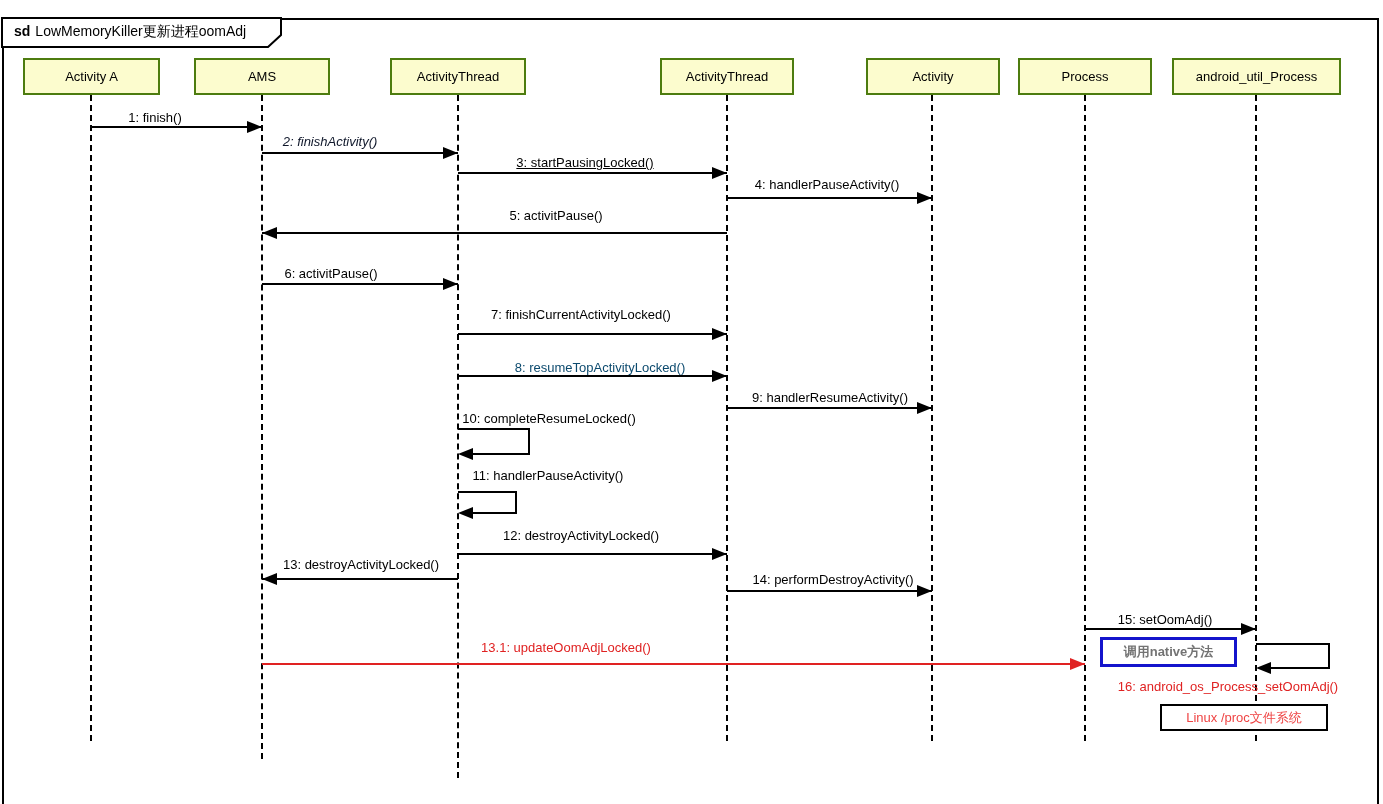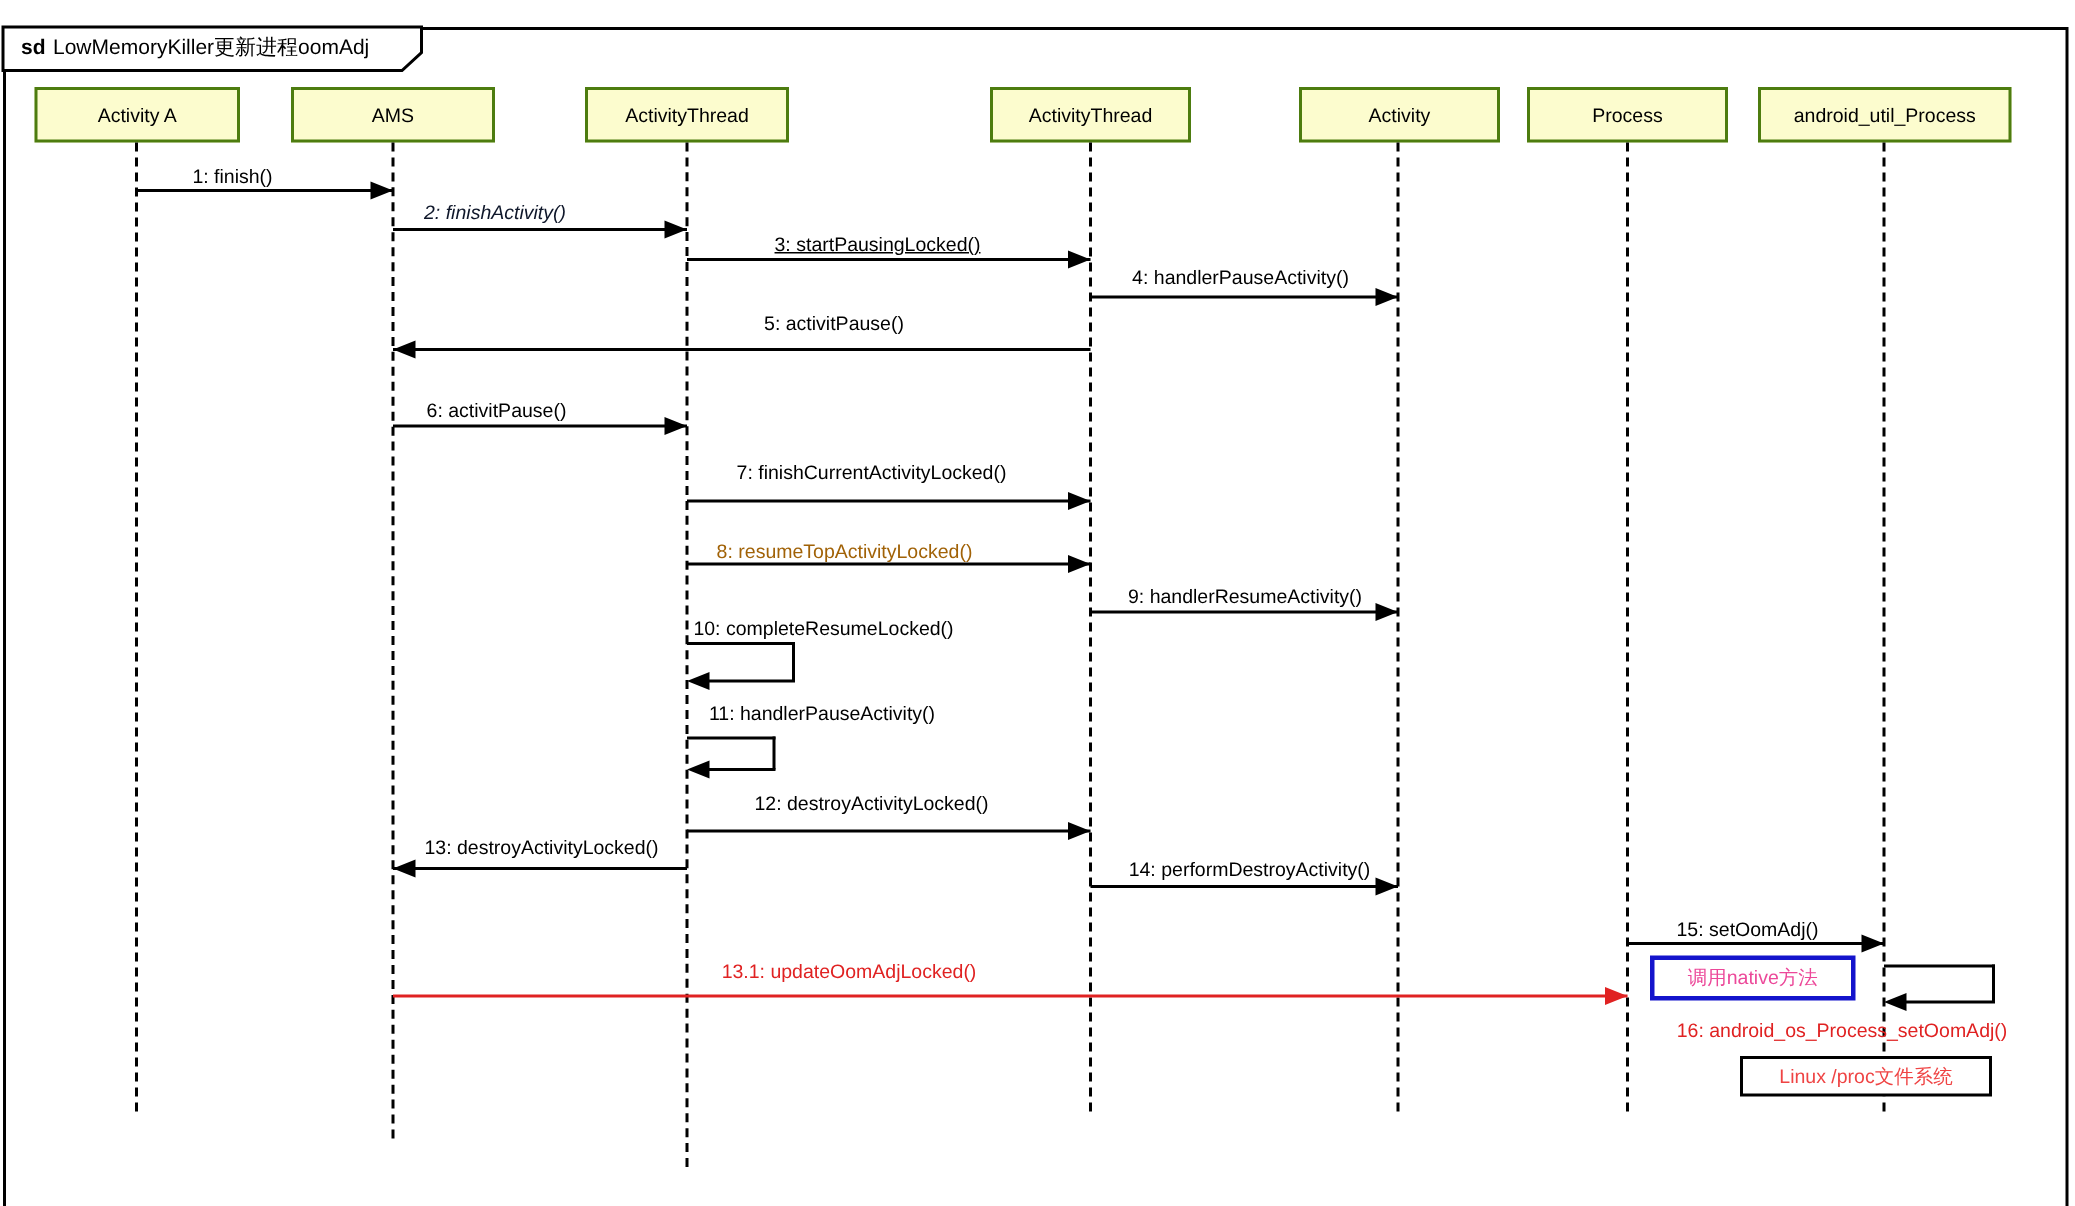--- a/index.html
+++ b/index.html
@@ -100,21 +100,21 @@
       <div class="arrow-left" style="top: 211px; left: 262px;"></div>
       <div class="msg-label" style="left: 556px; top: 192px; color: rgb(0, 0, 0);">5: activitPause()</div>
       <div class="msg-line" style="left: 262px; top: 267px; width: 196px; background: rgb(0, 0, 0);"></div>
       <div class="arrow-right" style="top: 262px; left: 443px;"></div>
       <div class="msg-label" style="left: 331px; top: 250px; color: rgb(0, 0, 0);">6: activitPause()</div>
       <div class="msg-line" style="left: 458px; top: 317px; width: 269px; background: rgb(0, 0, 0);"></div>
       <div class="arrow-right" style="top: 312px; left: 712px;"></div>
       <div class="msg-label" style="left: 581px; top: 291px; color: rgb(0, 0, 0);">7: finishCurrentActivityLocked()</div>
       <div class="msg-line" style="left: 458px; top: 359px; width: 269px; background: rgb(0, 0, 0);"></div>
       <div class="arrow-right" style="top: 354px; left: 712px;"></div>
-      <div class="msg-label" style="left: 563px; top: 344px; color: #a16207;">8: resumeTopActivityLocked()</div>
+      <div class="msg-label" style="left: 600px; top: 344px; color: #0c4a6e;">8: resumeTopActivityLocked()</div>
       <div class="msg-line" style="left: 727px; top: 391px; width: 205px; background: rgb(0, 0, 0);"></div>
       <div class="arrow-right" style="top: 386px; left: 917px;"></div>
       <div class="msg-label" style="left: 830px; top: 374px; color: rgb(0, 0, 0);">9: handlerResumeActivity()</div>
       <div class="msg-line" style="left: 458px; top: 537px; width: 269px; background: rgb(0, 0, 0);"></div>
       <div class="arrow-right" style="top: 532px; left: 712px;"></div>
       <div class="msg-label" style="left: 581px; top: 512px; color: rgb(0, 0, 0);">12: destroyActivityLocked()</div>
       <div class="msg-line" style="left: 262px; top: 562px; width: 196px; background: rgb(0, 0, 0);"></div>
       <div class="arrow-left" style="top: 557px; left: 262px;"></div>
       <div class="msg-label" style="left: 361px; top: 541px; color: rgb(0, 0, 0);">13: destroyActivityLocked()</div>
       <div class="msg-line" style="left: 727px; top: 574px; width: 205px; background: rgb(0, 0, 0);"></div>
@@ -134,16 +134,16 @@
       <div class="msg-line" style="left: 458px; top: 475px; width: 59px; background: rgb(0, 0, 0);"></div>
       <div class="msg-vline" style="left: 515px; top: 475px; height: 22px; background: rgb(0, 0, 0);"></div>
       <div class="msg-line" style="left: 470px; top: 496px; width: 47px; background: rgb(0, 0, 0);"></div>
       <div class="arrow-left" style="left: 458px; top: 491px;"></div>
       <div class="msg-label" style="left: 548px; top: 452px; color: rgb(0, 0, 0);">11: handlerPauseActivity()</div>
       <div class="msg-line" style="left: 1256px; top: 627px; width: 74px; background: rgb(0, 0, 0);"></div>
       <div class="msg-vline" style="left: 1328px; top: 627px; height: 25px; background: rgb(0, 0, 0);"></div>
       <div class="msg-line" style="left: 1268px; top: 651px; width: 62px; background: rgb(0, 0, 0);"></div>
       <div class="arrow-left" style="left: 1256px; top: 646px;"></div>
       <div class="msg-label" style="left: 1228px; top: 663px; color: rgb(224, 34, 34);">16: android_os_Process_setOomAdj()</div>
-      <div class="note-box" style="left: 1100px; top: 621px; width: 137px; height: 30px; border: 3px solid rgb(20, 20, 204); color: #ec4899;">调用native方法</div>
+      <div class="note-box" style="left: 1100px; top: 621px; width: 137px; height: 30px; border: 3px solid rgb(20, 20, 204); color: #737373; font-weight: bold;">调用native方法</div>
       <div class="note-box" style="left: 1160px; top: 688px; width: 168px; height: 27px; border: 2px solid rgb(0, 0, 0); color: #ef4444;">Linux /proc文件系统</div>
     </div>
 </div>
 
 </body></html>

